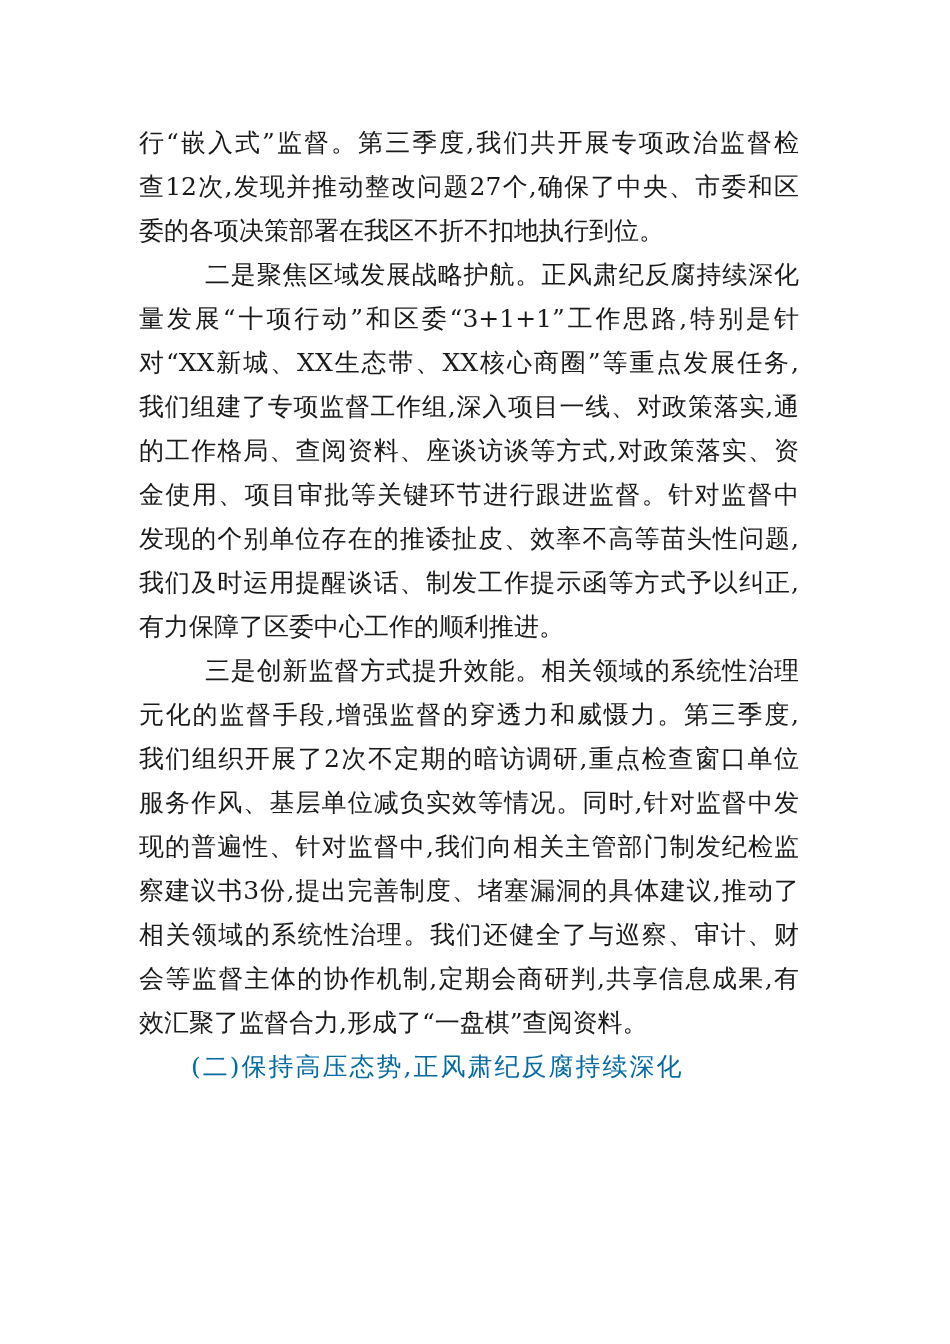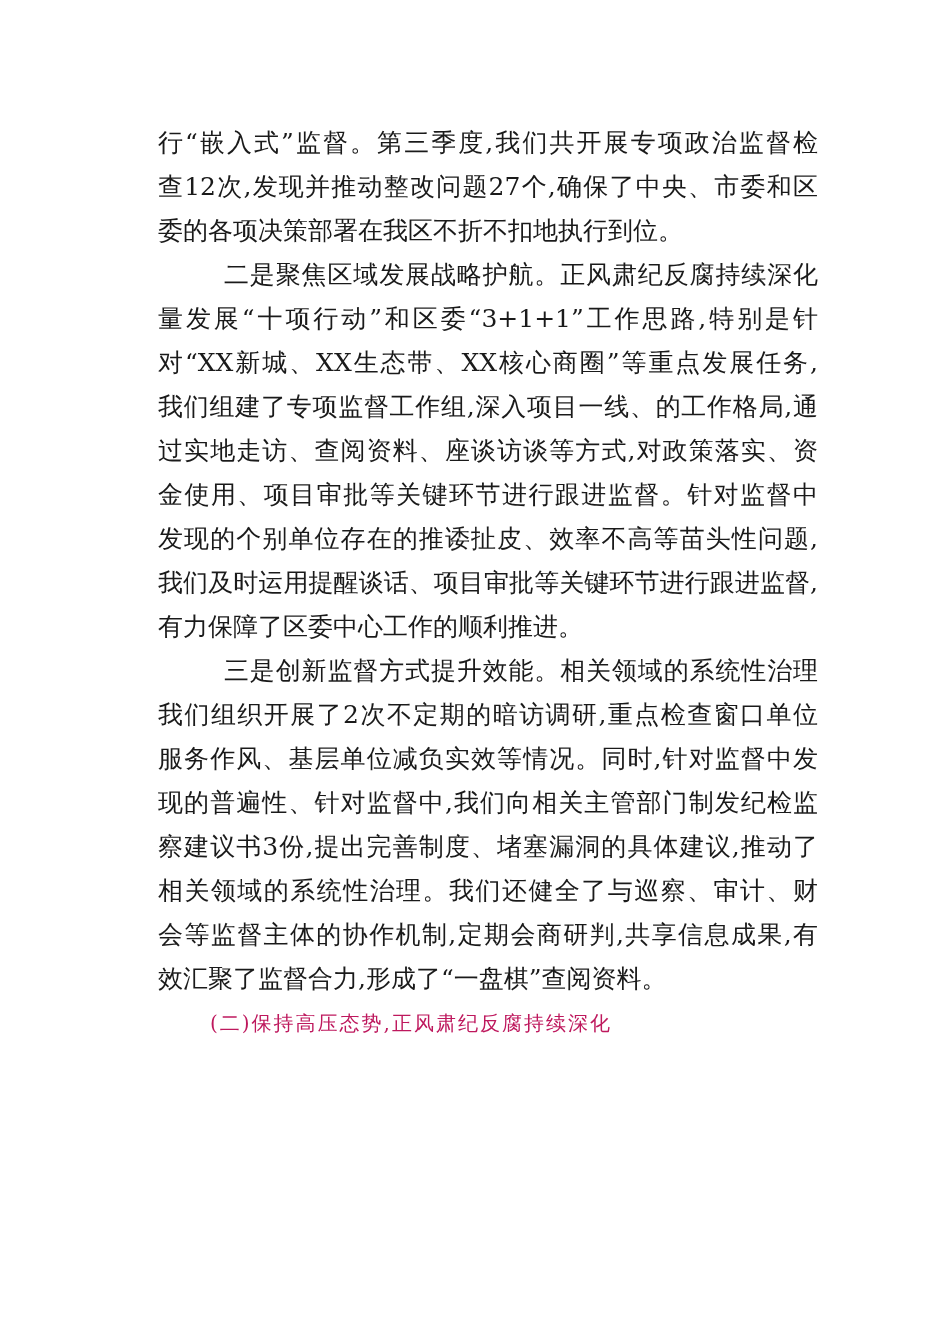--- a/index.html
+++ b/index.html
@@ -8,21 +8,21 @@
       background: #ffffff;
     }
     body {
       width: 950px;
       height: 1344px;
       position: relative;
       overflow: hidden;
     }
     .page {
       position: absolute;
-      left: 158px;
+      left: 139px;
       top: 121px;
       width: 660px;
     }
     .line {
       height: 44px;
       line-height: 44px;
       font-family: "DejaVu Serif", "Liberation Serif", serif;
       font-size: 25px;
       color: #1a1a1a;
       white-space: nowrap;
@@ -33,52 +33,53 @@
     .line.last {
       text-align-last: left;
     }
     .line.indent {
       padding-left: 66px;
     }
     .heading {
       height: 44px;
       line-height: 44px;
       font-family: "DejaVu Serif", "Liberation Serif", serif;
-      font-size: 20px;
-      color: #be185d;
+      font-size: 25px;
+      color: #0369a1;
       white-space: nowrap;
       padding-left: 52px;
       letter-spacing: 2px;
     }
   </style>
 </head>
 <body>
 
 <div class="page">
 
   <div>
     <div class="line">行“嵌入式”监督。第三季度,我们共开展专项政治监督检</div>
     <div class="line">查12次,发现并推动整改问题27个,确保了中央、市委和区</div>
     <div class="line last">委的各项决策部署在我区不折不扣地执行到位。</div>
   </div>
 
   <div>
     <div class="line indent">二是聚焦区域发展战略护航。正风肃纪反腐持续深化</div>
     <div class="line">量发展“十项行动”和区委“3+1+1”工作思路,特别是针</div>
     <div class="line">对“XX新城、XX生态带、XX核心商圈”等重点发展任务,</div>
-    <div class="line">我们组建了专项监督工作组,深入项目一线、的工作格局,通</div>
-    <div class="line">过实地走访、查阅资料、座谈访谈等方式,对政策落实、资</div>
+    <div class="line">我们组建了专项监督工作组,深入项目一线、对政策落实,通</div>
+    <div class="line">的工作格局、查阅资料、座谈访谈等方式,对政策落实、资</div>
     <div class="line">金使用、项目审批等关键环节进行跟进监督。针对监督中</div>
     <div class="line">发现的个别单位存在的推诿扯皮、效率不高等苗头性问题,</div>
-    <div class="line">我们及时运用提醒谈话、项目审批等关键环节进行跟进监督,</div>
+    <div class="line">我们及时运用提醒谈话、制发工作提示函等方式予以纠正,</div>
     <div class="line last">有力保障了区委中心工作的顺利推进。</div>
   </div>
 
   <div>
     <div class="line indent">三是创新监督方式提升效能。相关领域的系统性治理</div>
+    <div class="line">元化的监督手段,增强监督的穿透力和威慑力。第三季度,</div>
     <div class="line">我们组织开展了2次不定期的暗访调研,重点检查窗口单位</div>
     <div class="line">服务作风、基层单位减负实效等情况。同时,针对监督中发</div>
     <div class="line">现的普遍性、针对监督中,我们向相关主管部门制发纪检监</div>
     <div class="line">察建议书3份,提出完善制度、堵塞漏洞的具体建议,推动了</div>
     <div class="line">相关领域的系统性治理。我们还健全了与巡察、审计、财</div>
     <div class="line">会等监督主体的协作机制,定期会商研判,共享信息成果,有</div>
     <div class="line last">效汇聚了监督合力,形成了“一盘棋”查阅资料。</div>
   </div>
 
   <div class="heading">(二)保持高压态势,正风肃纪反腐持续深化</div>

